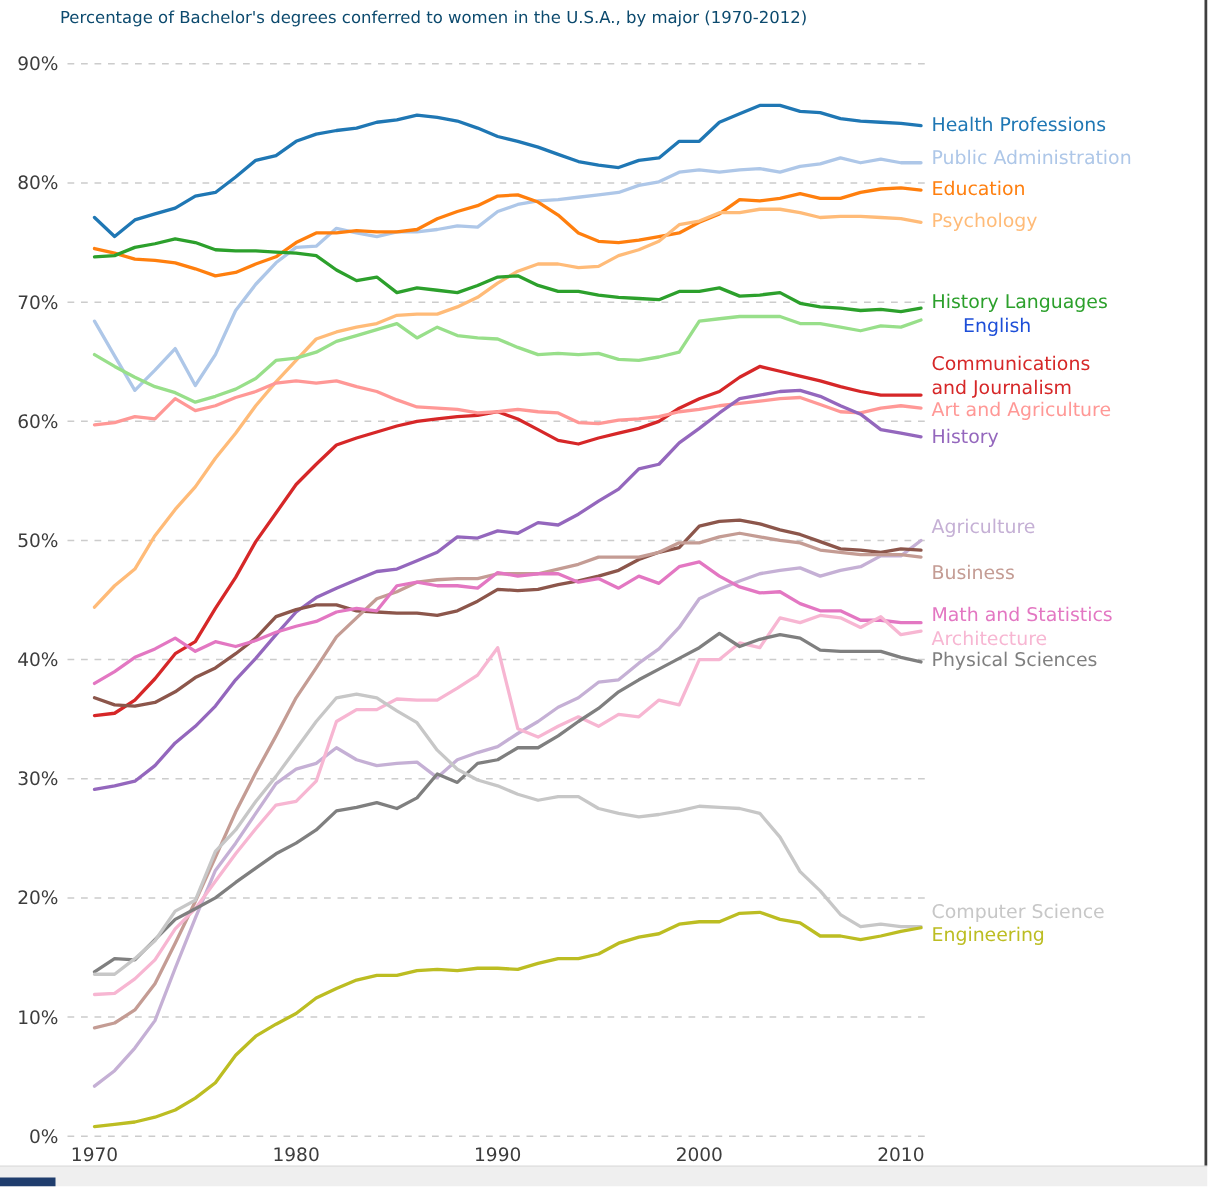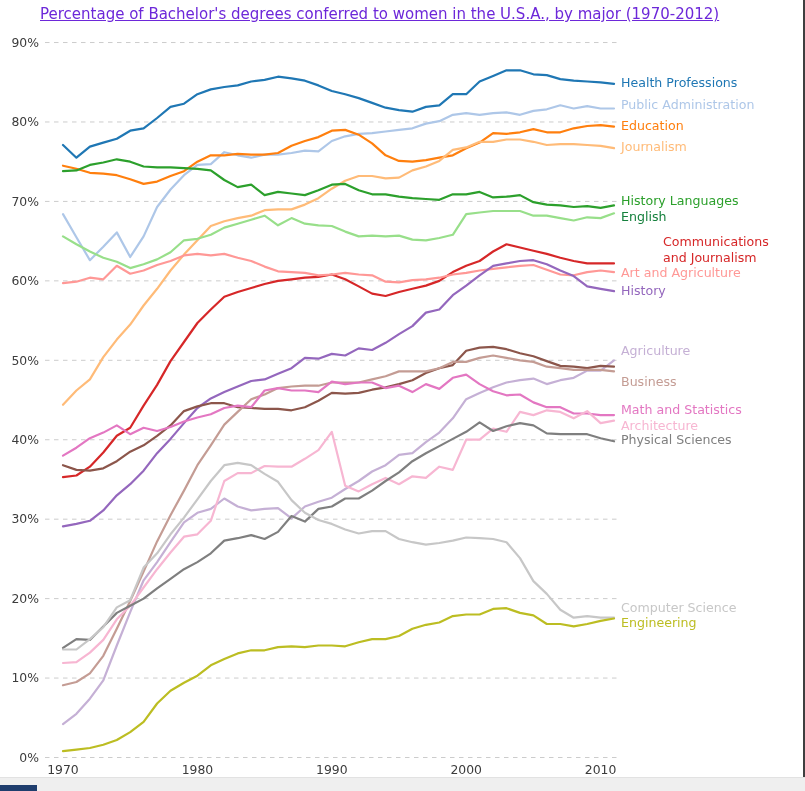--- a/index.html
+++ b/index.html
@@ -1,21 +1,21 @@
 <!DOCTYPE html>
 <html><head>
 <meta charset="utf-8">
 <style>
   html,body{margin:0;padding:0;}
   .screen{
     position:relative;width:805px;height:791px;background:#ffffff;overflow:hidden;
     font-family:"DejaVu Sans","Liberation Sans",sans-serif;
   }
   .chart-title{
-    position:absolute;left:40px;top:5px;font-size:15px;color:#6d28d9;white-space:nowrap;text-decoration:underline;
+    position:absolute;left:40px;top:5px;font-size:11px;color:#0c4a6e;white-space:nowrap;
   }
   svg.plot{position:absolute;left:0;top:0;}
   .labels-layer{position:absolute;left:0;top:0;width:805px;height:777px;pointer-events:none;}
   .series-label{
     position:absolute;left:621px;transform:translateY(-50%);
     font-size:12.6px;line-height:15.6px;white-space:pre-line;
   }
   .bottom-strip{
     position:absolute;left:0;top:777px;width:805px;height:14px;
     background:#efefef;border-top:1px solid #e2e2e2;box-sizing:border-box;
@@ -77,24 +77,24 @@
       <polyline points="63.0,663.0 76.4,662.2 89.9,652.6 103.3,639.9 116.8,619.3 130.2,605.8 143.6,587.5 157.1,569.2 170.5,552.5 184.0,536.7 197.4,534.3 210.8,520.8 224.3,481.0 237.7,473.1 251.2,473.1 264.6,466.0 278.0,466.7 291.5,466.7 304.9,458.8 318.4,450.1 331.8,431.8 345.2,485.8 358.7,491.4 372.1,484.2 385.6,477.9 399.0,484.2 412.4,476.3 425.9,477.9 439.3,466.7 452.8,469.9 466.2,439.7 479.6,439.7 493.1,428.6 506.5,431.8 520.0,411.9 533.4,415.1 546.8,410.3 560.3,411.9 573.7,418.3 587.2,411.1 600.6,423.1 614.0,420.7" fill="none" stroke="#f7b6d2" stroke-width="2.2" stroke-linejoin="round" stroke-linecap="round"></polyline>
       <polyline points="63.0,647.9 76.4,639.1 89.9,639.9 103.3,626.4 116.8,612.9 130.2,605.8 143.6,598.6 157.1,588.3 170.5,578.8 184.0,569.2 197.4,562.1 210.8,553.3 224.3,540.6 237.7,538.2 251.2,535.1 264.6,539.0 278.0,531.9 291.5,516.0 304.9,521.6 318.4,508.9 331.8,506.5 345.2,498.5 358.7,498.5 372.1,490.6 385.6,481.0 399.0,472.3 412.4,461.2 425.9,453.2 439.3,446.1 452.8,438.9 466.2,431.8 479.6,422.3 493.1,431.0 506.5,426.2 520.0,423.1 533.4,425.4 546.8,433.4 560.3,434.2 573.7,434.2 587.2,434.2 600.6,438.2 614.0,441.3" fill="none" stroke="#7f7f7f" stroke-width="2.2" stroke-linejoin="round" stroke-linecap="round"></polyline>
       <polyline points="63.0,649.5 76.4,649.5 89.9,639.1 103.3,627.2 116.8,607.4 130.2,600.2 143.6,567.6 157.1,553.3 170.5,534.3 184.0,517.6 197.4,499.3 210.8,481.0 224.3,465.2 237.7,462.8 251.2,465.2 264.6,473.9 278.0,481.8 291.5,500.1 304.9,512.8 318.4,520.0 331.8,523.9 345.2,529.5 358.7,533.5 372.1,531.1 385.6,531.1 399.0,539.0 412.4,542.2 425.9,544.6 439.3,543.0 452.8,540.6 466.2,537.5 479.6,538.2 493.1,539.0 506.5,542.2 520.0,558.1 533.4,581.1 546.8,593.9 560.3,609.7 573.7,617.7 587.2,616.1 600.6,617.7 614.0,617.7" fill="none" stroke="#c7c7c7" stroke-width="2.2" stroke-linejoin="round" stroke-linecap="round"></polyline>
       <polyline points="63.0,751.1 76.4,749.6 89.9,748.0 103.3,744.8 116.8,740.0 130.2,732.1 143.6,721.8 157.1,703.5 170.5,690.8 184.0,682.8 197.4,675.7 210.8,665.3 224.3,659.0 237.7,653.4 251.2,650.3 264.6,650.3 278.0,647.1 291.5,646.3 304.9,647.1 318.4,645.5 331.8,645.5 345.2,646.3 358.7,642.3 372.1,639.1 385.6,639.1 399.0,636.0 412.4,628.8 425.9,624.8 439.3,622.5 452.8,616.1 466.2,614.5 479.6,614.5 493.1,608.9 506.5,608.2 520.0,612.9 533.4,615.3 546.8,624.0 560.3,624.0 573.7,626.4 587.2,624.0 600.6,620.9 614.0,618.5" fill="none" stroke="#bcbd22" stroke-width="2.2" stroke-linejoin="round" stroke-linecap="round"></polyline>
     </svg>
   <div class="chart-title">Percentage of Bachelor's degrees conferred to women in the U.S.A., by major (1970-2012)</div>
   <div class="labels-layer">
       <div class="series-label" style="color: rgb(31, 119, 180); top: 82.8px;">Health Professions</div>
       <div class="series-label" style="color: rgb(174, 199, 232); top: 105px;">Public Administration</div>
       <div class="series-label" style="color: rgb(255, 127, 14); top: 125.7px;">Education</div>
-      <div class="series-label" style="color: rgb(255, 187, 120); top: 147.2px;">Journalism</div>
+      <div class="series-label" style="color: rgb(255, 187, 120); top: 147.2px;">Psychology</div>
       <div class="series-label" style="color: rgb(44, 160, 44); top: 200.9px;">History Languages</div>
-      <div class="series-label" style="color: #15803d; top: 216.8px;">English</div>
-      <div class="series-label" style="color: rgb(214, 39, 40); top: 250.4px; margin-left: 42px;">Communications
+      <div class="series-label" style="color: #1d4ed8; top: 216.8px; margin-left: 21px;">English</div>
+      <div class="series-label" style="color: rgb(214, 39, 40); top: 250.4px;">Communications
 and Journalism</div>
       <div class="series-label" style="color: rgb(255, 152, 150); top: 273.1px;">Art and Agriculture</div>
       <div class="series-label" style="color: rgb(148, 103, 189); top: 291.2px;">History</div>
       <div class="series-label" style="color: rgb(197, 176, 213); top: 351.3px;">Agriculture</div>
       <div class="series-label" style="color: rgb(196, 156, 148); top: 382.4px;">Business</div>
       <div class="series-label" style="color: rgb(227, 119, 194); top: 410.1px;">Math and Statistics</div>
       <div class="series-label" style="color: rgb(247, 182, 210); top: 425.7px;">Architecture</div>
       <div class="series-label" style="color: rgb(127, 127, 127); top: 440.3px;">Physical Sciences</div>
       <div class="series-label" style="color: rgb(199, 199, 199); top: 607.7px;">Computer Science</div>
       <div class="series-label" style="color: rgb(188, 189, 34); top: 623px;">Engineering</div>

